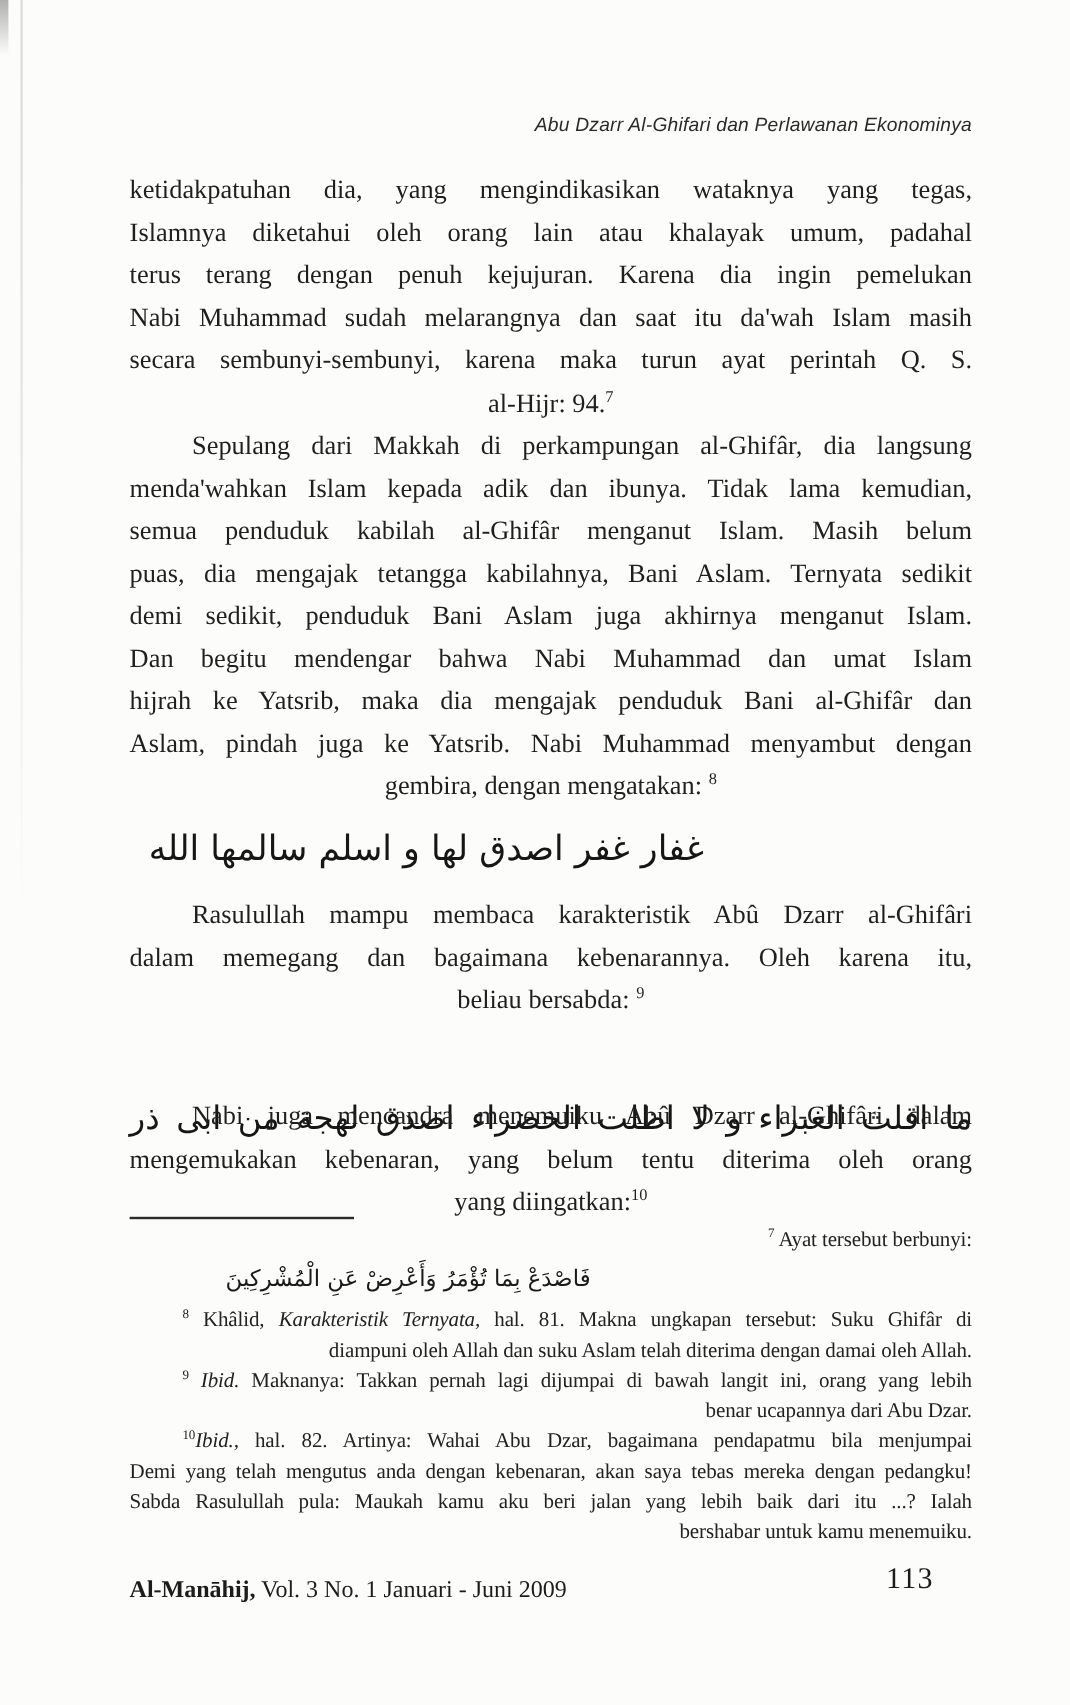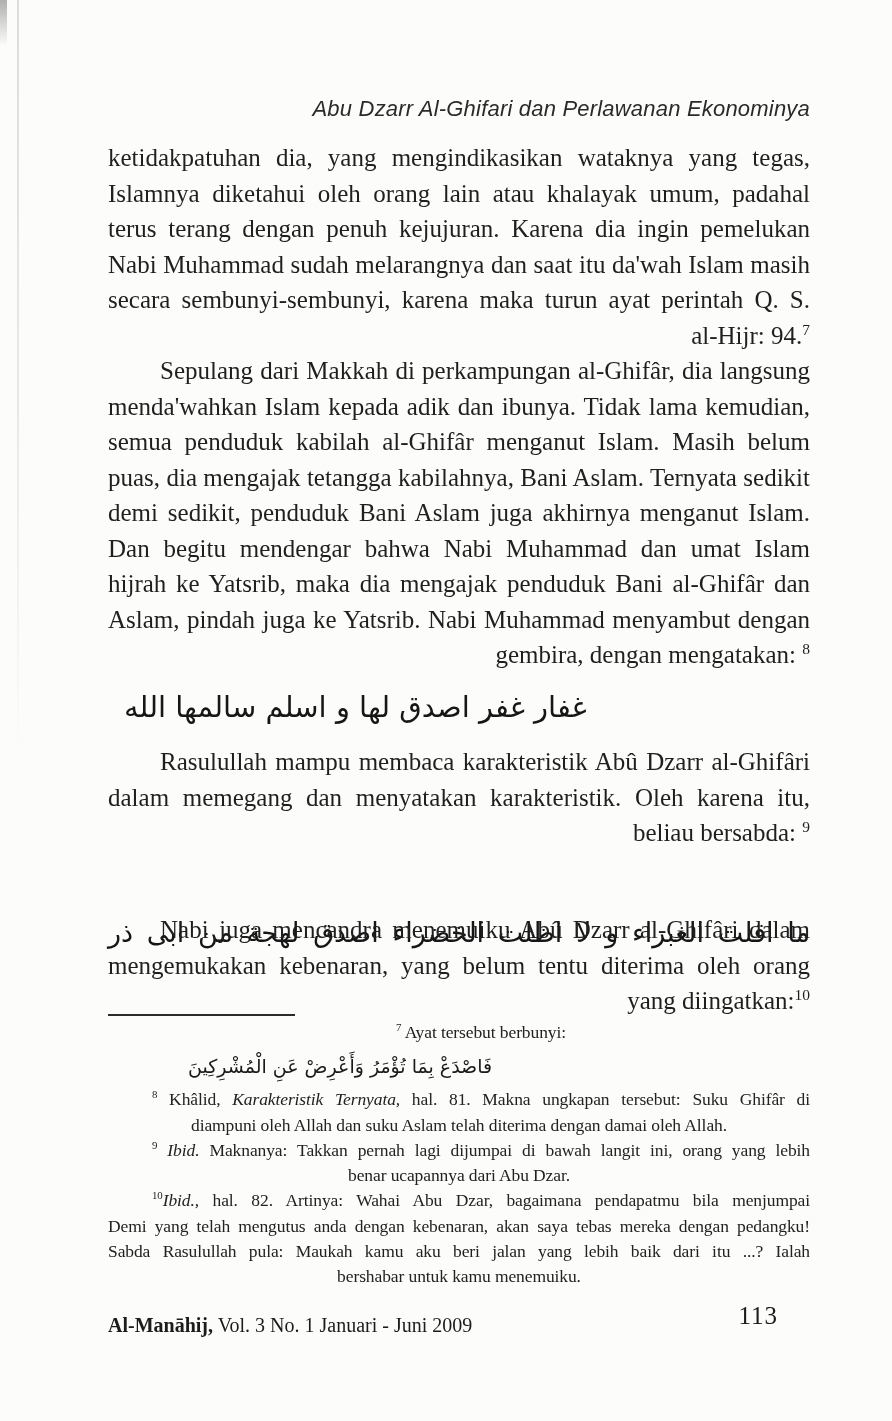--- a/index.html
+++ b/index.html
@@ -11,32 +11,32 @@
   }
   
   .scan-corner { position:absolute; left:0; top:0; width:7px; height:46px;
     background:linear-gradient(180deg,#8f8f8f, rgba(200,200,200,0)); opacity:.7; }
   .scan-line { position:absolute; left:17px; top:0; width:2px; height:760px;
     background:linear-gradient(180deg,#bdbdbd,#d8d8d8 60%, rgba(216,216,216,0)); opacity:.5; }
 
   .running-header {
     position:absolute; left:108px; top:96px; width:702px;
     font-family:"Liberation Sans",sans-serif; font-style:italic;
-    font-size:22px; text-align:right; color:#2a2a2a; letter-spacing:.2px;
+    font-size:16px; text-align:right; color:#2a2a2a; letter-spacing:.2px;
   }
 
   .body-block { position:absolute; left:108px; width:702px; }
   #body1 { top:140px; }
   #body2 { top:744px; }
   #body3 { top:912px; }
 
-  .bl { font-size:25px; line-height:35.5px; height:35.5px; }
+  .bl { font-size:22px; line-height:35.5px; height:35.5px; }
   .j  { text-align:justify; text-align-last:justify; }
   .ind { text-indent:52px; }
-  .last { text-align:right; }
+  .last { text-align:center; }
 
   sup { font-size:.62em; vertical-align:super; line-height:0; }
 
   .arabic { font-family:"DejaVu Sans",sans-serif; color:#161616; }
   #arabic1 {
     position:absolute; left:108px; top:674px; width:702px; height:66px;
     font-size:29px; line-height:66px; direction:rtl; text-align:left;
   }
   #arabic1 .inner { padding-left:16px; }
   #arabic2 {
@@ -44,21 +44,21 @@
     font-size:27px; line-height:58px; direction:rtl;
     text-align:justify; text-align-last:justify;
   }
 
   .fn-sep { position:absolute; left:108px; top:1014px; width:187px; height:2px; background:#2b2b2b; }
 
   #footnotes { position:absolute; left:108px; top:1020px; width:702px; color:#222; }
   .fl { font-size:17.5px; line-height:25.3px; height:25.3px; letter-spacing:-.1px; }
   .fl.ind { text-indent:44px; }
   .fl.j { text-align:justify; text-align-last:justify; }
-  .fl.last { text-align:center; }
+  .fl.last { text-align:right; }
   .fl i { font-style:italic; }
   .fn-arabic {
     font-family:"DejaVu Sans",sans-serif; font-size:19px;
     height:42px; line-height:42px; padding-left:80px; color:#1a1a1a;
     text-align:left;
   }
 
   .footer {
     position:absolute; left:108px; top:1314px; width:560px;
     font-size:20px; color:#1c1c1c;
@@ -94,21 +94,21 @@
     <div class="bl j">Dan begitu mendengar bahwa Nabi Muhammad dan umat Islam</div>
     <div class="bl j">hijrah ke Yatsrib, maka dia mengajak penduduk Bani al-Ghifâr dan</div>
     <div class="bl j">Aslam, pindah juga ke Yatsrib. Nabi Muhammad menyambut dengan</div>
     <div class="bl last"><span>gembira, dengan mengatakan: </span><sup>8</sup></div>
   </div>
 
   <div class="arabic" id="arabic1"><span class="inner">غفار غفر اصدق لها و اسلم سالمها الله</span></div>
 
   <div class="body-block" id="body2">
     <div class="bl j ind">Rasulullah mampu membaca karakteristik Abû Dzarr al-Ghifâri</div>
-    <div class="bl j">dalam memegang dan menyatakan karakteristik. Oleh karena itu,</div>
+    <div class="bl j">dalam memegang dan bagaimana kebenarannya. Oleh karena itu,</div>
     <div class="bl last"><span>beliau bersabda: </span><sup>9</sup></div>
   </div>
 
   <div class="arabic" id="arabic2">ما اقلت الغبراء و لا اظلت الخضراء اصدق لهجة من ابى ذر</div>
 
   <div class="body-block" id="body3">
     <div class="bl j ind">Nabi juga mencandra menemuiku Abû Dzarr al-Ghifâri dalam</div>
     <div class="bl j">mengemukakan kebenaran, yang belum tentu diterima oleh orang</div>
     <div class="bl last"><span>yang diingatkan:</span><sup>10</sup></div>
   </div>

